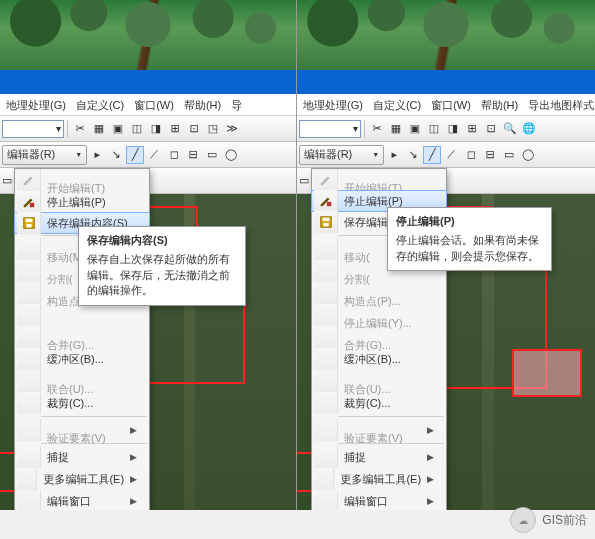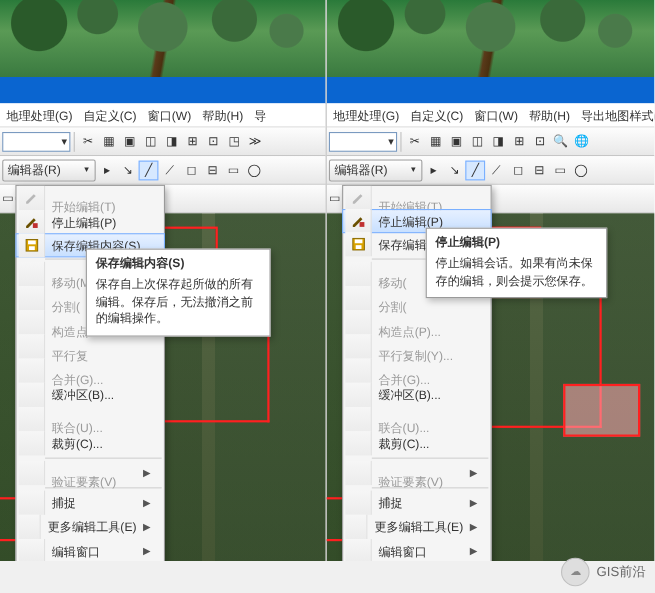--- a/index.html
+++ b/index.html
@@ -147,21 +147,20 @@
         <div class="row dis">
           <div class="icozone"></div>
           <div class="lbl">分割(</div>
         </div>
         <div class="row dis">
           <div class="icozone"></div>
           <div class="lbl">构造点</div>
         </div>
         <div class="row dis">
           <div class="icozone"></div>
-          <div class="lbl">平行复</div>
         </div>
         <div class="row dis">
           <div class="icozone"></div>
           <div class="lbl">合并(G)...</div>
         </div>
         <div class="row">
           <div class="icozone"></div>
           <div class="lbl">缓冲区(B)...</div>
         </div>
         <div class="row dis">
@@ -293,21 +292,21 @@
         <div class="row dis">
           <div class="icozone"></div>
           <div class="lbl">分割(</div>
         </div>
         <div class="row dis">
           <div class="icozone"></div>
           <div class="lbl">构造点(P)...</div>
         </div>
         <div class="row dis">
           <div class="icozone"></div>
-          <div class="lbl">平行复制(Y)...</div>
+          <div class="lbl">停止编辑(Y)...</div>
         </div>
         <div class="row dis">
           <div class="icozone"></div>
           <div class="lbl">合并(G)...</div>
         </div>
         <div class="row">
           <div class="icozone"></div>
           <div class="lbl">缓冲区(B)...</div>
         </div>
         <div class="row dis">

